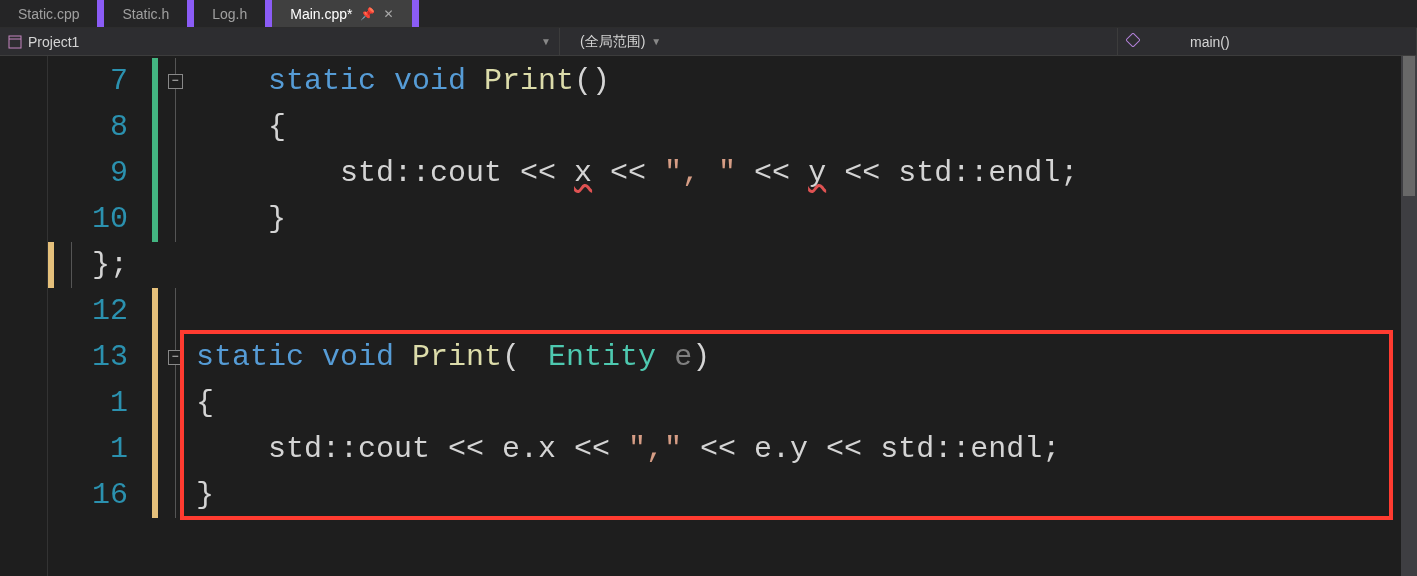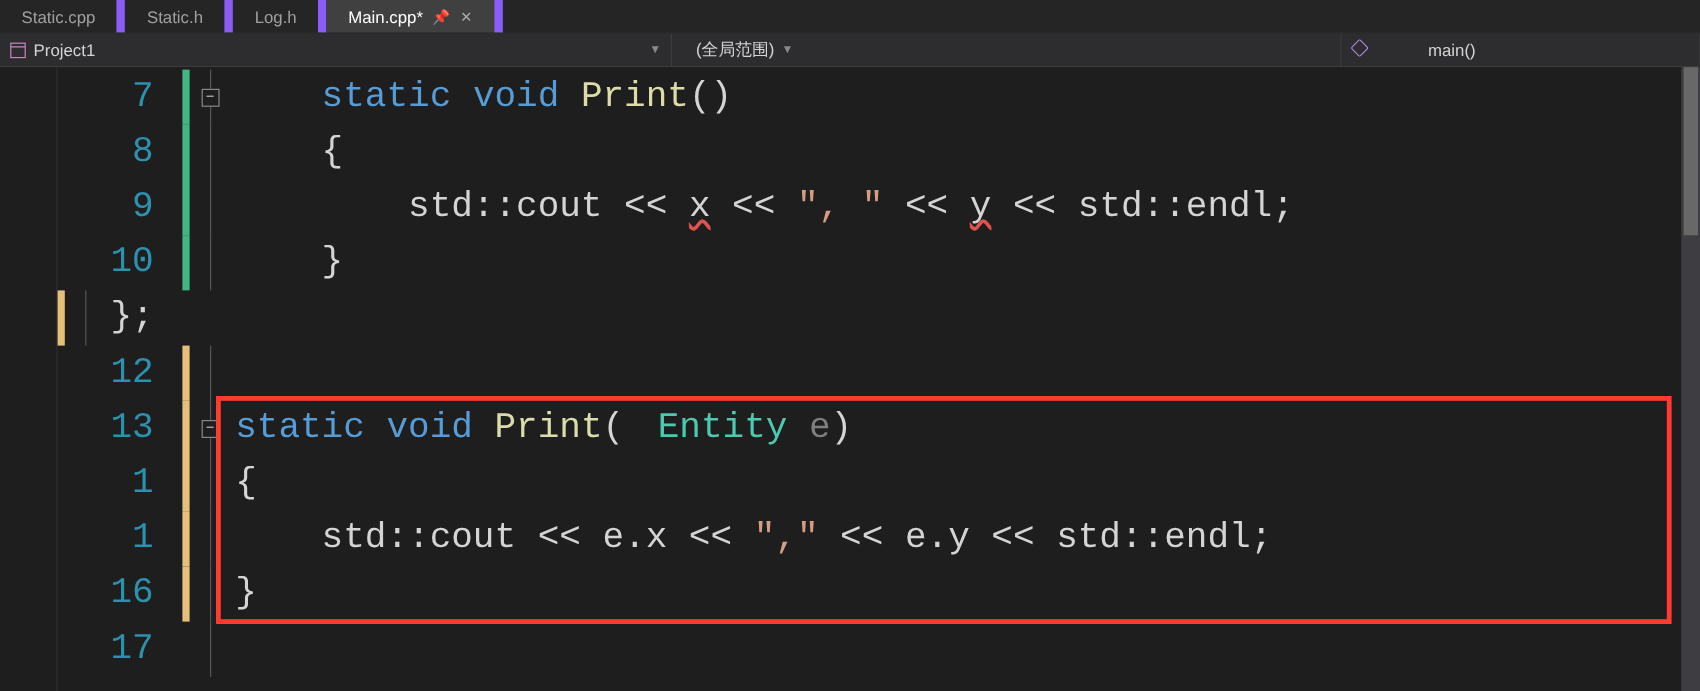--- a/index.html
+++ b/index.html
@@ -311,28 +311,20 @@
         <div class="code">    std::cout &lt;&lt; e.x &lt;&lt; <span class="str">","</span> &lt;&lt; e.y &lt;&lt; std::endl;</div>
       </div>
       <div class="code-row">
         <div class="lineno">16</div>
         <div class="change-bar change-yellow"></div>
         <div class="outline-col">
           <div class="vline"></div>
         </div>
         <div class="code">}</div>
       </div>
-      <div class="code-row">
-        <div class="lineno">17</div>
-        <div class="change-bar "></div>
-        <div class="outline-col">
-          <div class="vline"></div>
-        </div>
-        <div class="code"></div>
-      </div>
       <div class="red-box" id="redbox" style="top: 274px; left: 132px; width: 1213px; height: 190px;"></div>
 
     <div class="scrollbar">
       <div class="scrollbar-thumb"></div>
     </div>
 
   </div>
 </div>
 
 </body></html>

